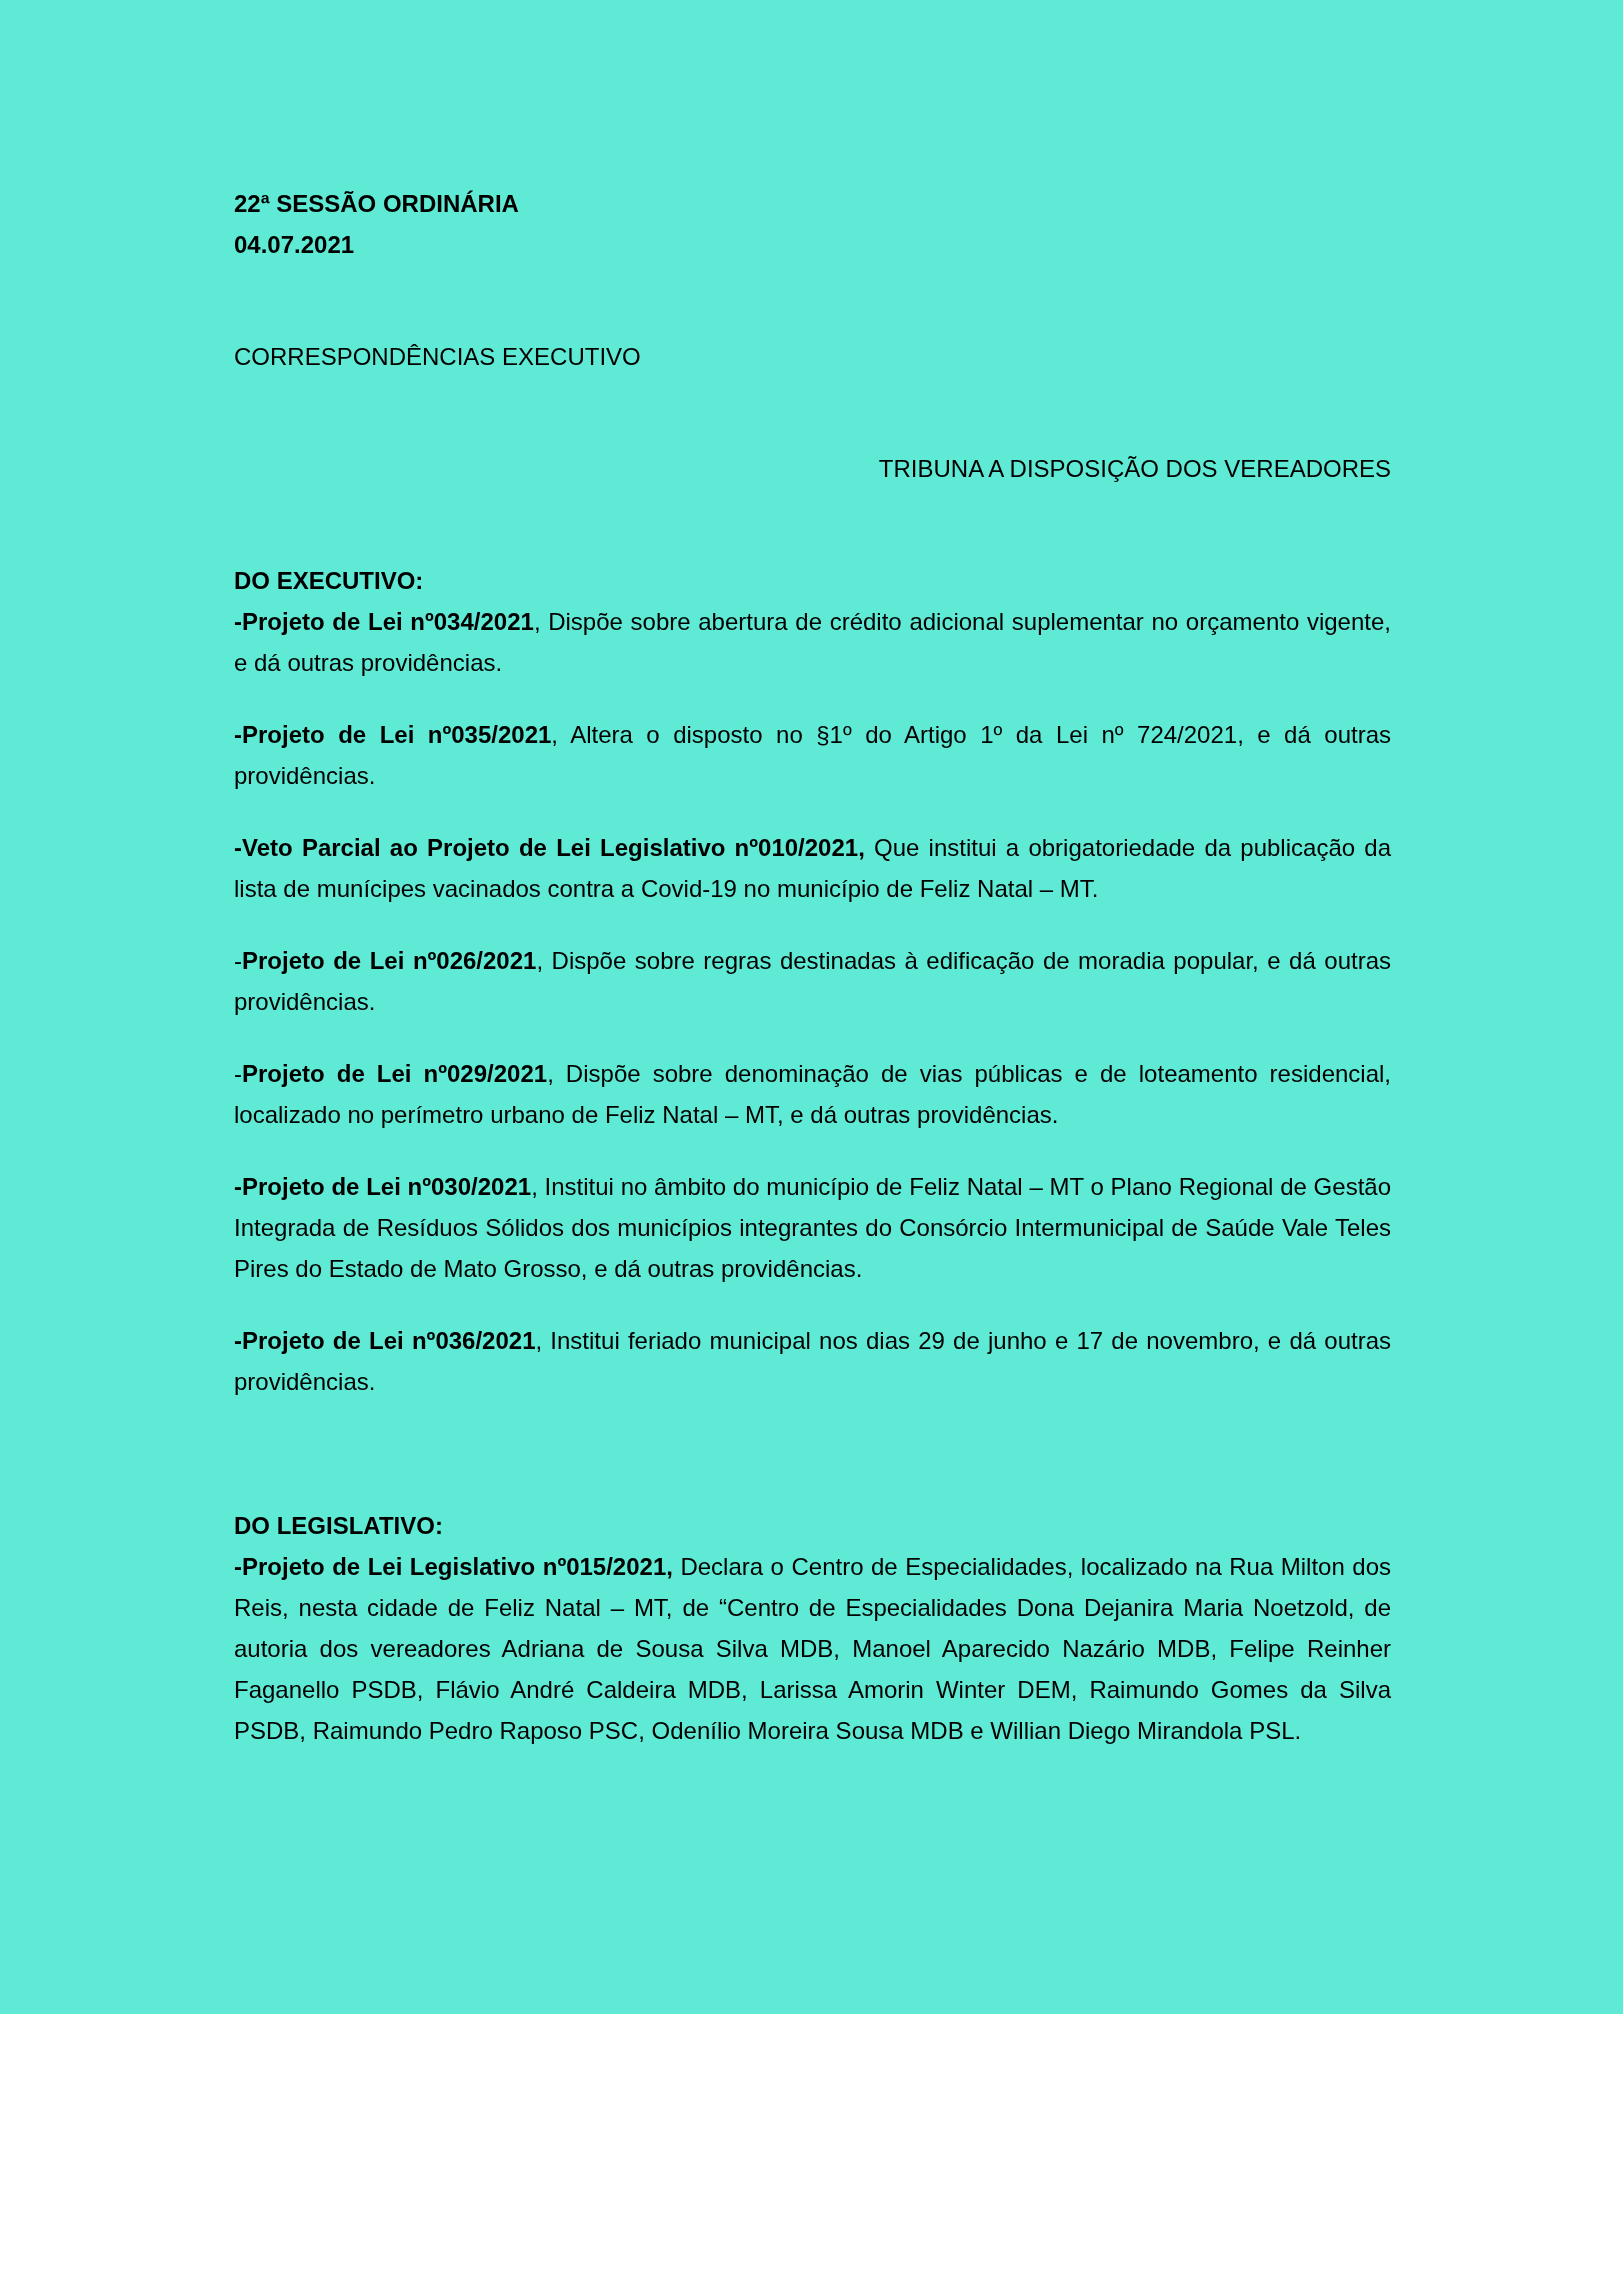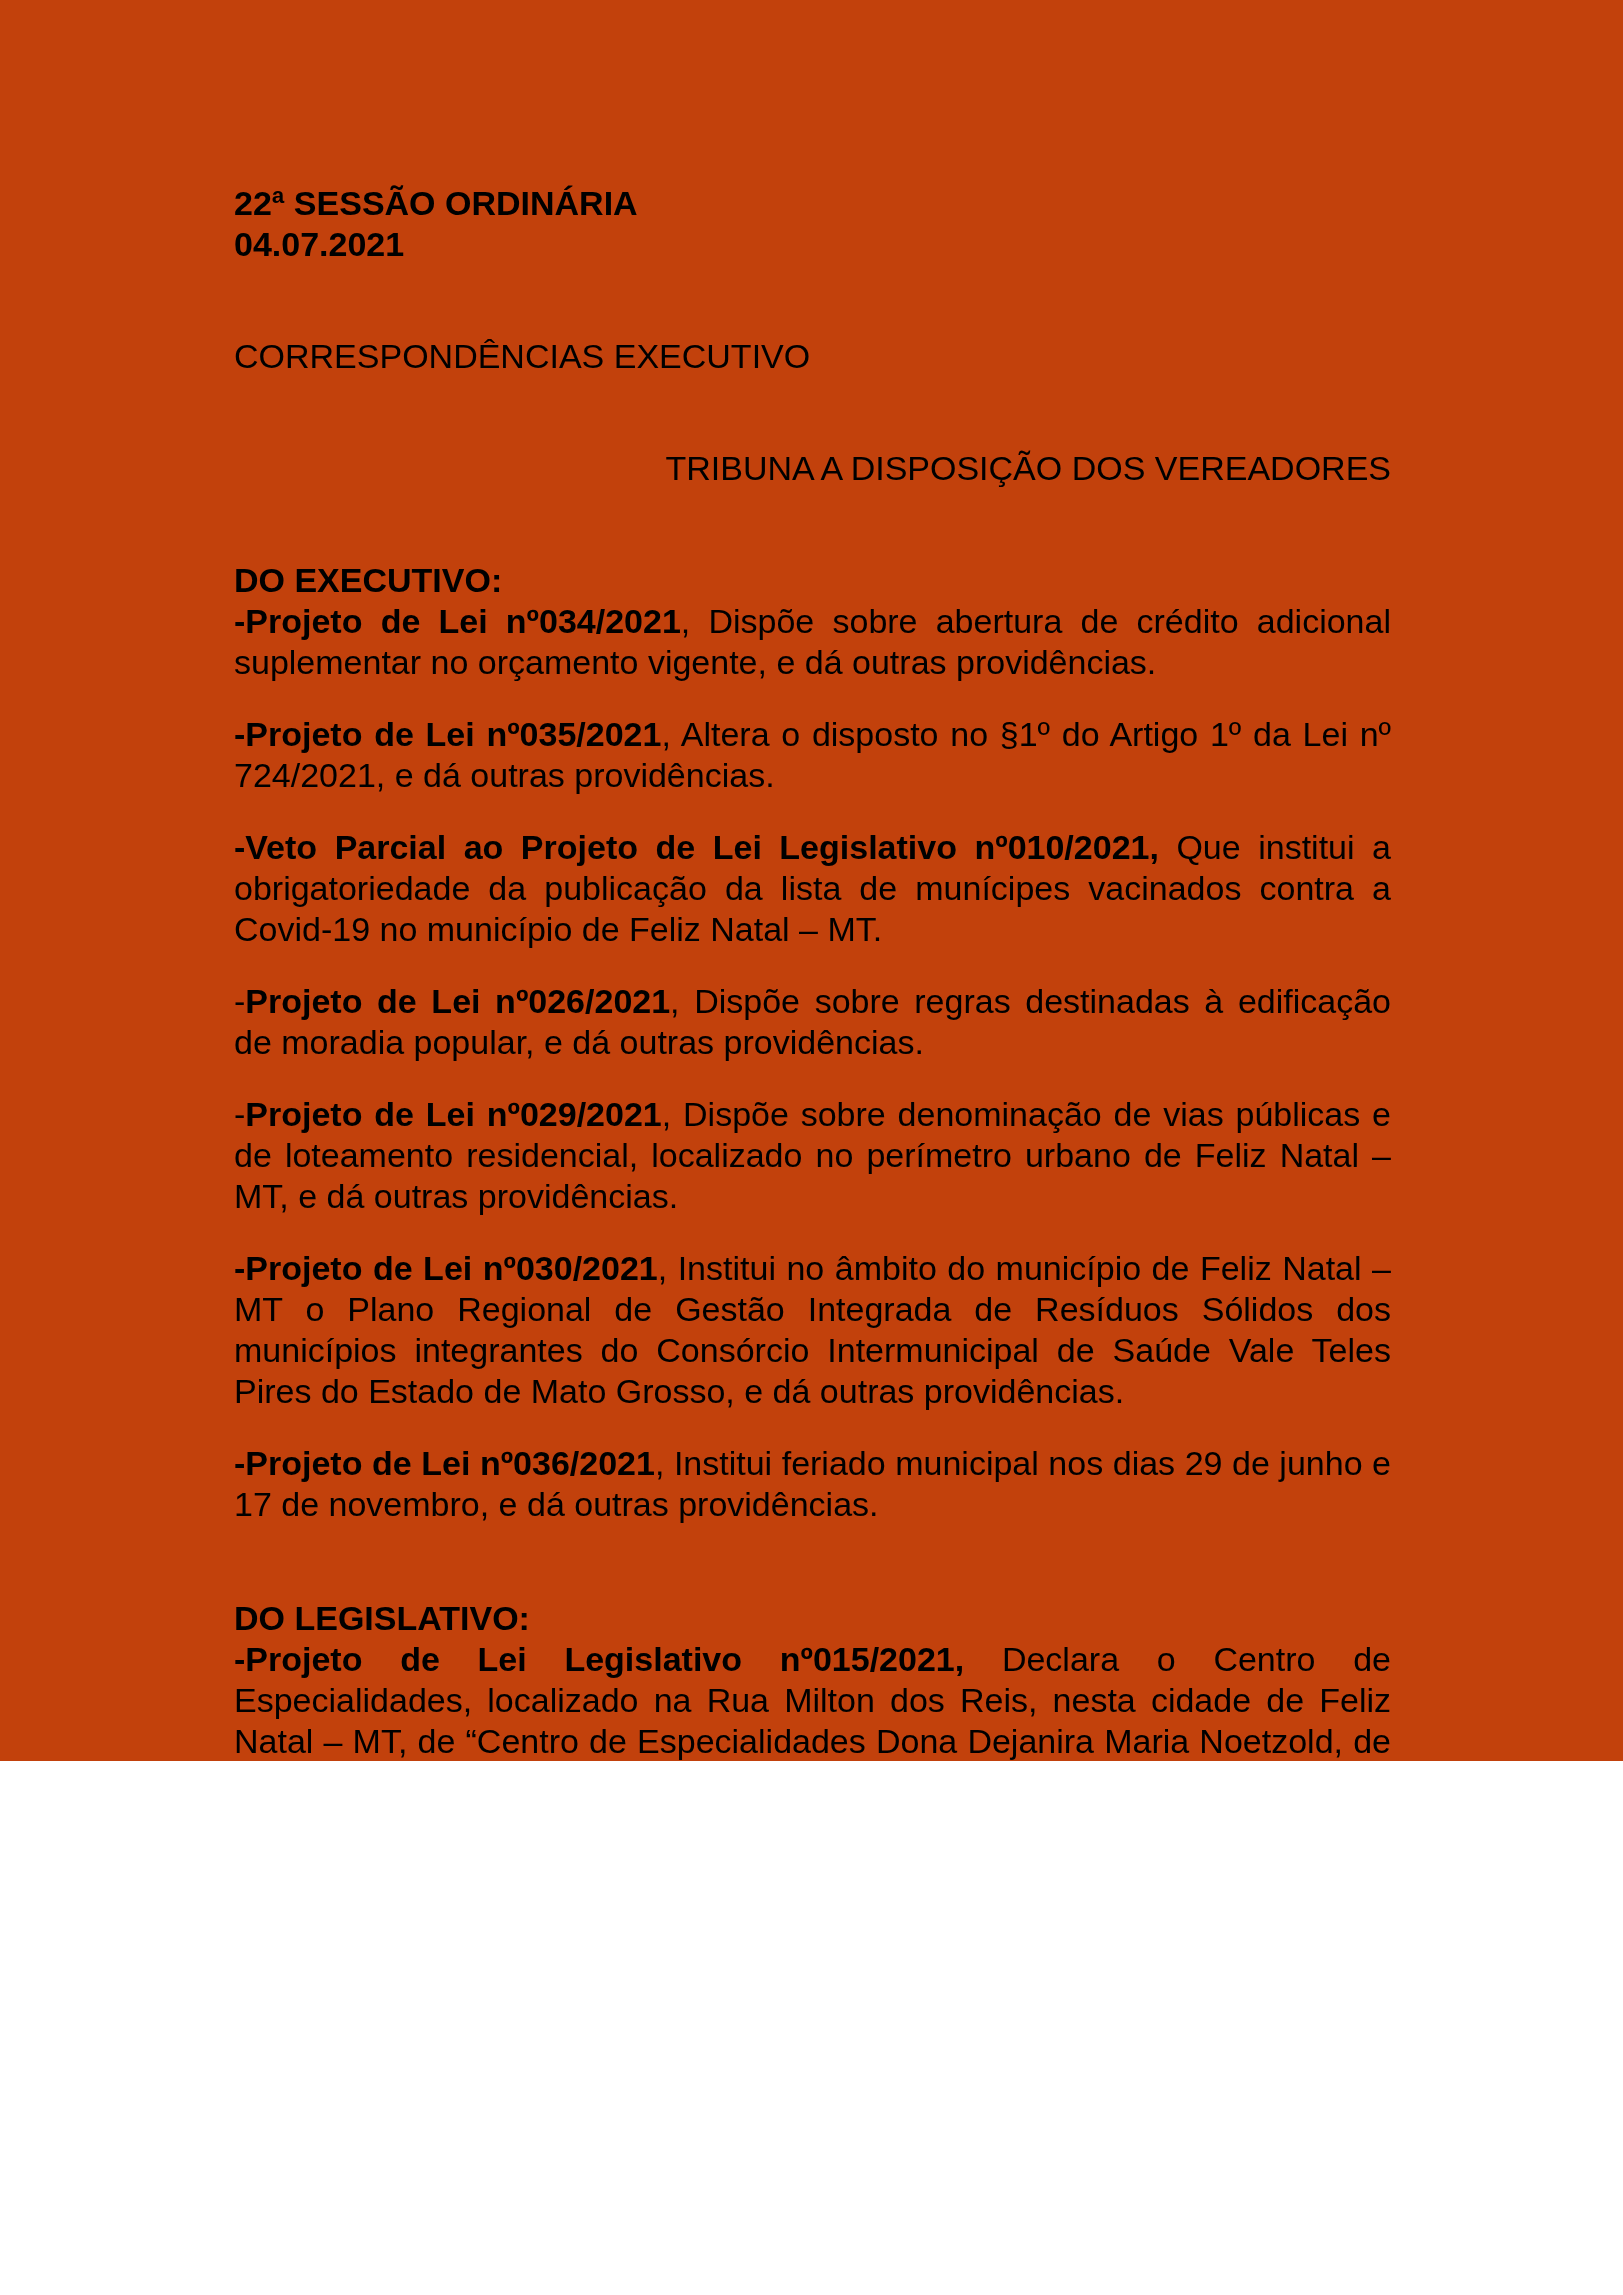--- a/index.html
+++ b/index.html
@@ -3,26 +3,26 @@
 <meta charset="utf-8">
 <style>
   html, body {
     margin: 0;
     padding: 0;
     background: #ffffff;
   }
   .page {
     position: relative;
     width: 1623px;
-    height: 1761px;
+    height: 2014px;
     box-sizing: border-box;
-    background: #c2410c;
+    background: #5eead4;
     padding: 183px 232px 0 234px;
     font-family: "Liberation Sans", sans-serif;
-    font-size: 34px;
+    font-size: 24px;
     line-height: 41px;
     color: #000000;
     overflow: hidden;
   }
   .title-block {
     font-weight: bold;
     margin: 0 0 71px 0;
   }
   .title-line { margin: 0; }
   .heading {
@@ -36,21 +36,21 @@
     font-weight: bold;
     margin: 0;
   }
   .law-item {
     text-align: justify;
     margin: 0 0 31px 0;
     hyphens: none;
   }
   .law-item b { font-weight: bold; }
   .section-legislativo {
-    margin-top: 73px;
+    margin-top: 103px;
   }
 </style>
 </head>
 <body>
 
 <div class="page">
 
   <div class="title-block">
     <p class="title-line">22ª SESSÃO ORDINÁRIA</p>
     <p class="title-line">04.07.2021</p>

